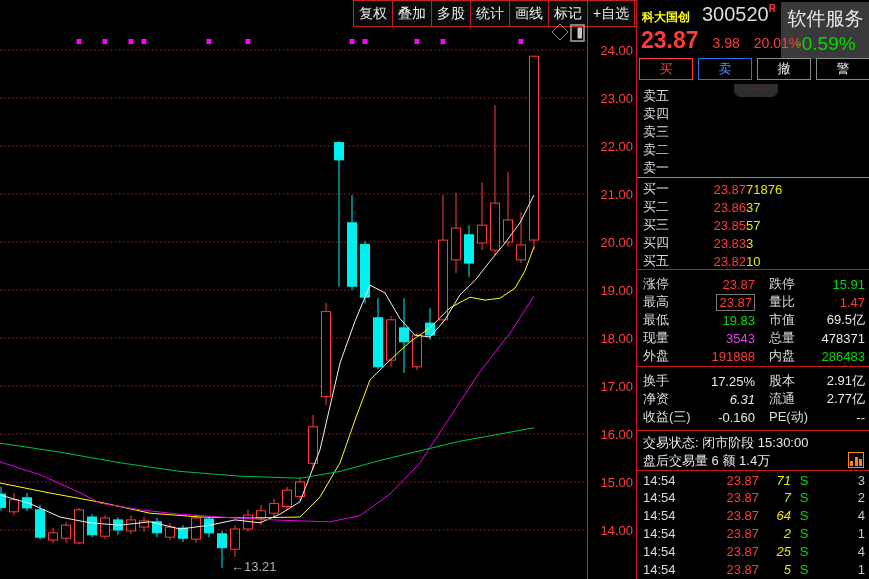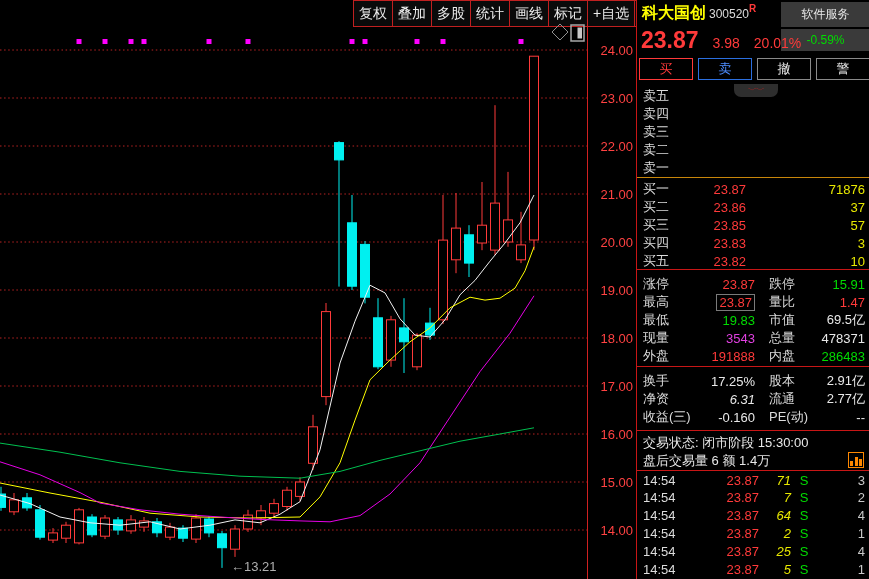--- a/index.html
+++ b/index.html
@@ -9,38 +9,38 @@
   
   #toolbar{left:354px;top:0;height:19px;display:flex;}
   .tbtn{height:17px;border:1px solid #c02020;margin-left:-1px;background:#0a0a0a;
         color:#ececec;font-size:14px;display:flex;align-items:center;padding:4px 5px;cursor:pointer;white-space:nowrap;}
   
   #chart{left:0;top:0;}
   
   #panel{left:636px;top:0;width:233px;height:579px;border-left:1px solid #c81616;background:#000;}
   .hline{position:absolute;left:0;width:233px;height:0;border-top:1px solid #c81616;}
   .hline.orange{border-top:1px solid #c8860a;}
-  #stock-name{color:#ffff00;font-size:16px;font-weight:bold;}
-  #stock-code{color:#dcdcdc;font-size:12px;margin-left:3px;}
+  #stock-name{color:#ffff00;font-size:12px;font-weight:bold;}
+  #stock-code{color:#dcdcdc;font-size:20px;margin-left:12px;}
   #stock-flag{color:#ff3a3a;font-size:10px;font-weight:bold;vertical-align:top;}
-  .graybox{background:#3a3a3a;text-align:center;font-size:12px;padding:4px 0;width:89px;}
+  .graybox{background:#3a3a3a;text-align:center;font-size:19px;padding:4px 0;width:89px;}
   #price-row{left:4px;top:27px;display:flex;align-items:baseline;}
   #last-price{color:#ff3a3a;font-size:23px;font-weight:bold;}
   #chg,#chg-pct{color:#ff3a3a;font-size:14px;margin-left:14px;}
   .actbtn{width:52px;height:20px;border:1px solid #888;background:#000;color:#ececec;
           font-size:13px;display:flex;align-items:center;justify-content:center;cursor:pointer;}
   #actions{left:2px;top:58px;display:flex;gap:5px;}
   #collapse-tab{left:97px;top:84px;width:44px;height:13px;background:#2e2e2e;
                 border-radius:0 0 7px 7px;display:flex;align-items:center;justify-content:center;cursor:pointer;}
   #collapse-tab span{color:#d02020;font-size:9px;line-height:7px;letter-spacing:-1px;}
   .qrow{position:absolute;left:0;width:233px;height:18px;display:flex;align-items:center;
         font-size:13px;padding-left:6px;box-sizing:border-box;}
   .qlabel{width:38px;color:#dcdcdc;}
   .qprice{width:65px;text-align:right;color:#ff3a3a;}
-  .qvol{flex:1;text-align:right;color:#e8e800;padding-right:5px;}
+  .qvol{flex:1;color:#e8e800;padding-right:5px;}
   .srow{display:flex;}
   .slabel{width:56px;color:#dcdcdc;}
   .sval{width:56px;text-align:right;}
   .slabel2{width:48px;margin-left:14px;color:#dcdcdc;}
   .sval2{flex:1;text-align:right;padding-right:5px;}
   .boxed{border:1px solid #7a7a7a;padding:0 2px;}
   .statusline{position:absolute;left:6px;font-size:13px;color:#e8e8e8;white-space:nowrap;}
   #afterhours-icon{position:absolute;right:6px;top:452px;width:12px;height:12px;border:1px solid #ff8800;
                    display:flex;align-items:flex-end;justify-content:space-between;padding:1px;box-sizing:content-box;}
   #afterhours-icon i{display:block;width:3px;background:#ff8800;}

